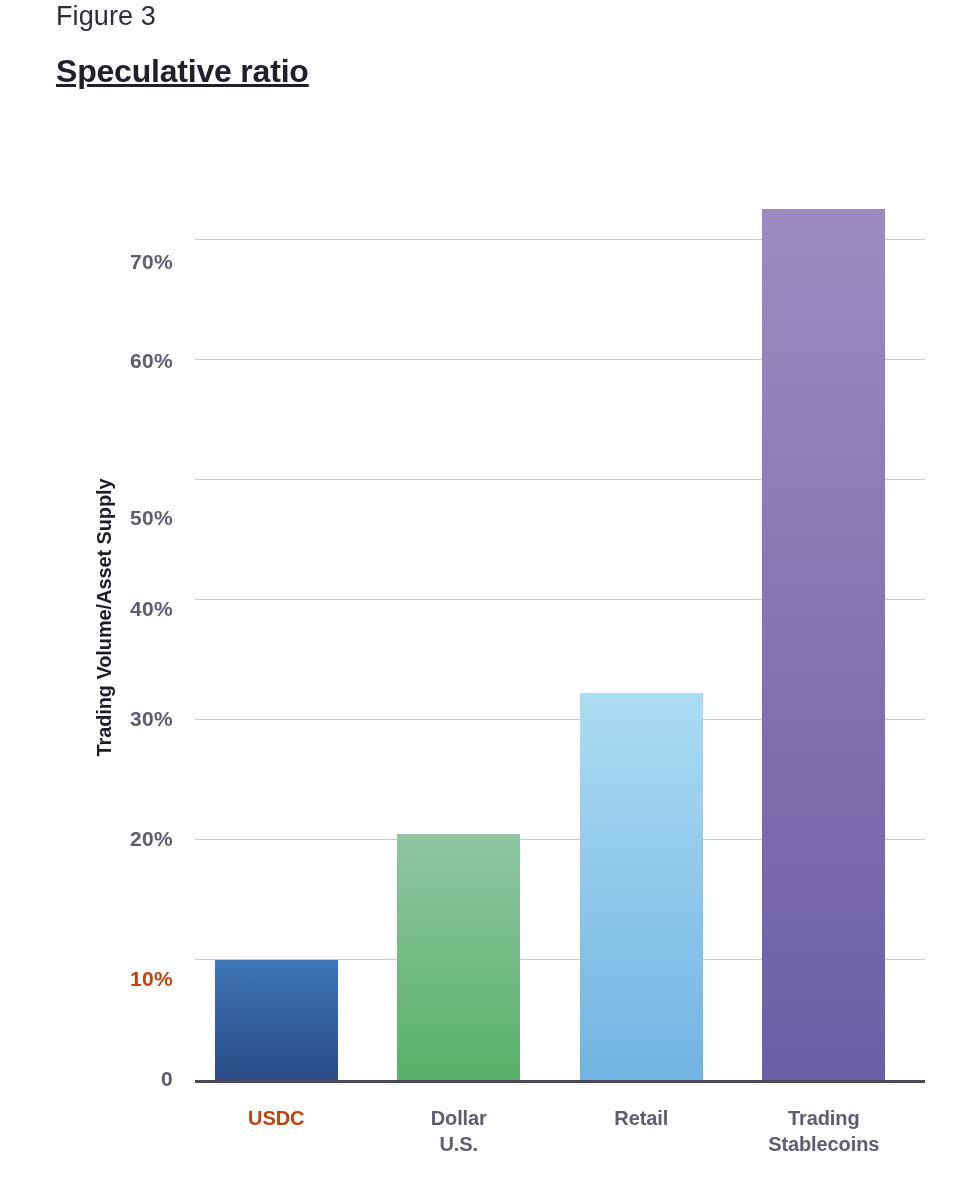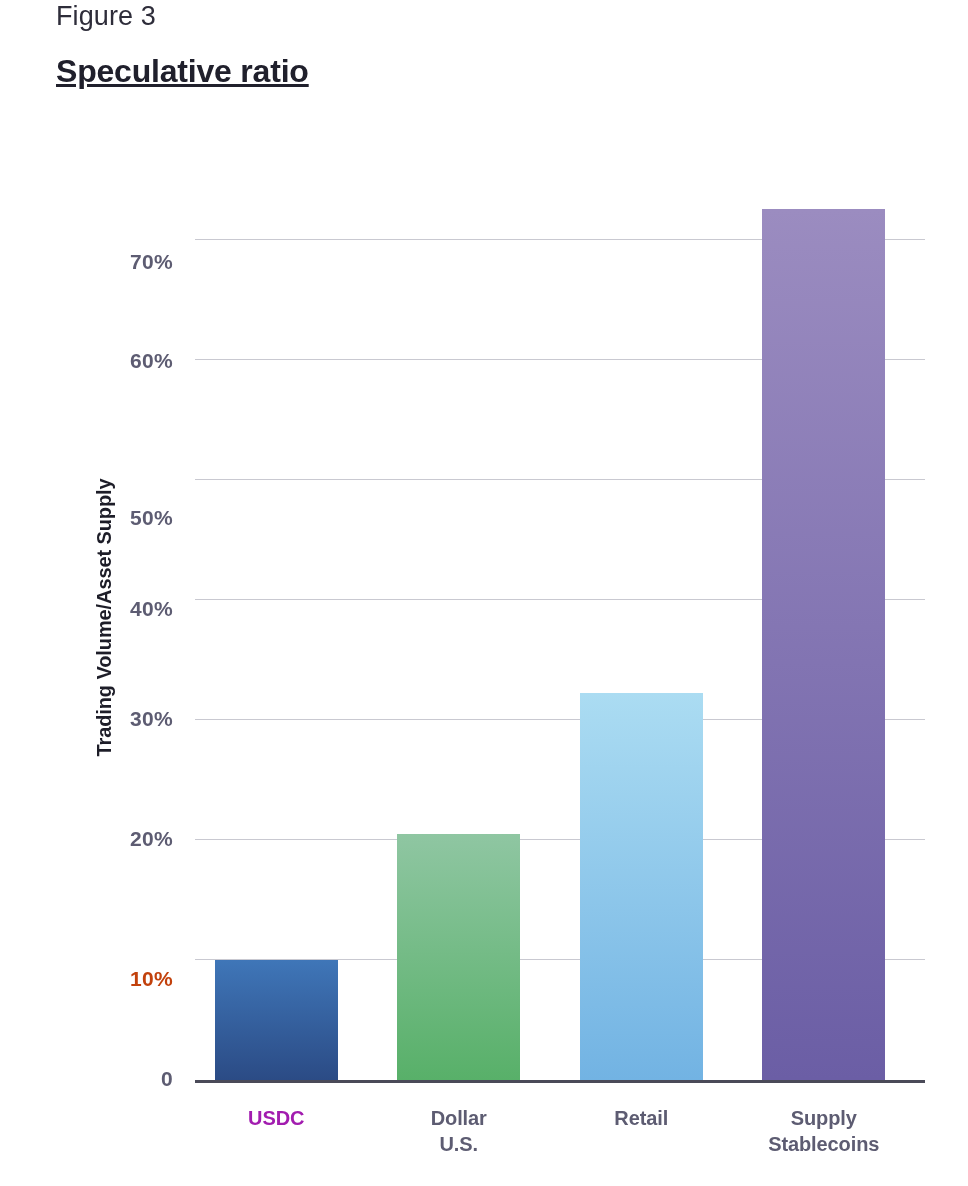--- a/index.html
+++ b/index.html
@@ -149,30 +149,30 @@
         <div class="y-tick-label" style="left: -172px; top: 71.0909px; color: rgb(93, 92, 114); margin-top: 24px;">70%</div>
       </div>
     <div id="bars">
         <div class="bar" title="USDC 10%" style="left: 19.75px; width: 123px; height: 120.13px; background: linear-gradient(rgb(63, 118, 184), rgb(43, 75, 133));"></div>
         <div class="bar" title="U.S. 20.5%" style="left: 202.25px; width: 123px; height: 246.266px; background: linear-gradient(rgb(143, 198, 162), rgb(88, 176, 105));"></div>
         <div class="bar" title="Retail 32.2%" style="left: 384.75px; width: 123px; height: 386.818px; background: linear-gradient(rgb(171, 220, 242), rgb(114, 179, 227));"></div>
         <div class="bar" title="Trading 72.5%" style="left: 567.25px; width: 123px; height: 870.942px; background: linear-gradient(rgb(155, 140, 192), rgb(107, 94, 165));"></div>
       </div>
     <div id="baseline" style="background: rgb(74, 74, 88);"></div>
     <div id="xticks">
-        <div class="x-tick-label" style="left: -10px; width: 182.5px; color: #a21caf;">
+        <div class="x-tick-label" style="left: -10px; width: 182.5px; color: #c2410c;">
           <div>USDC</div>
         </div>
         <div class="x-tick-label" style="left: 172.5px; width: 182.5px; color: rgb(93, 92, 114);">
           <div>Dollar</div>
           <div>U.S.</div>
         </div>
         <div class="x-tick-label" style="left: 355px; width: 182.5px; color: rgb(93, 92, 114); text-align: center;">
           <div>Retail</div>
         </div>
         <div class="x-tick-label" style="left: 537.5px; width: 182.5px; color: rgb(93, 92, 114);">
-          <div>Supply</div>
+          <div>Trading</div>
           <div>Stablecoins</div>
         </div>
       </div>
   </div>
 
 </div>
 
 </body></html>

